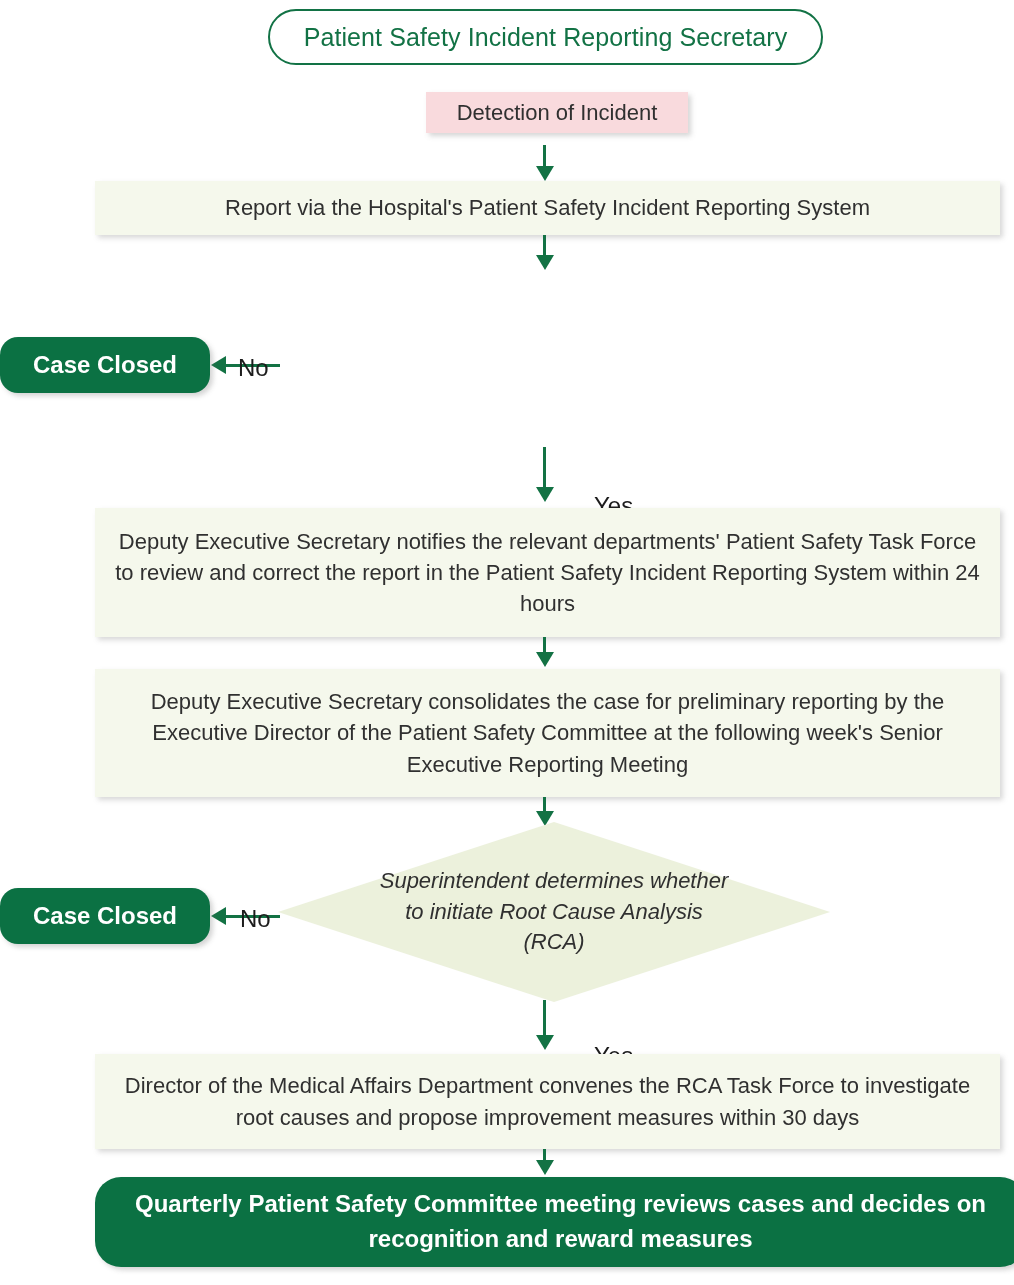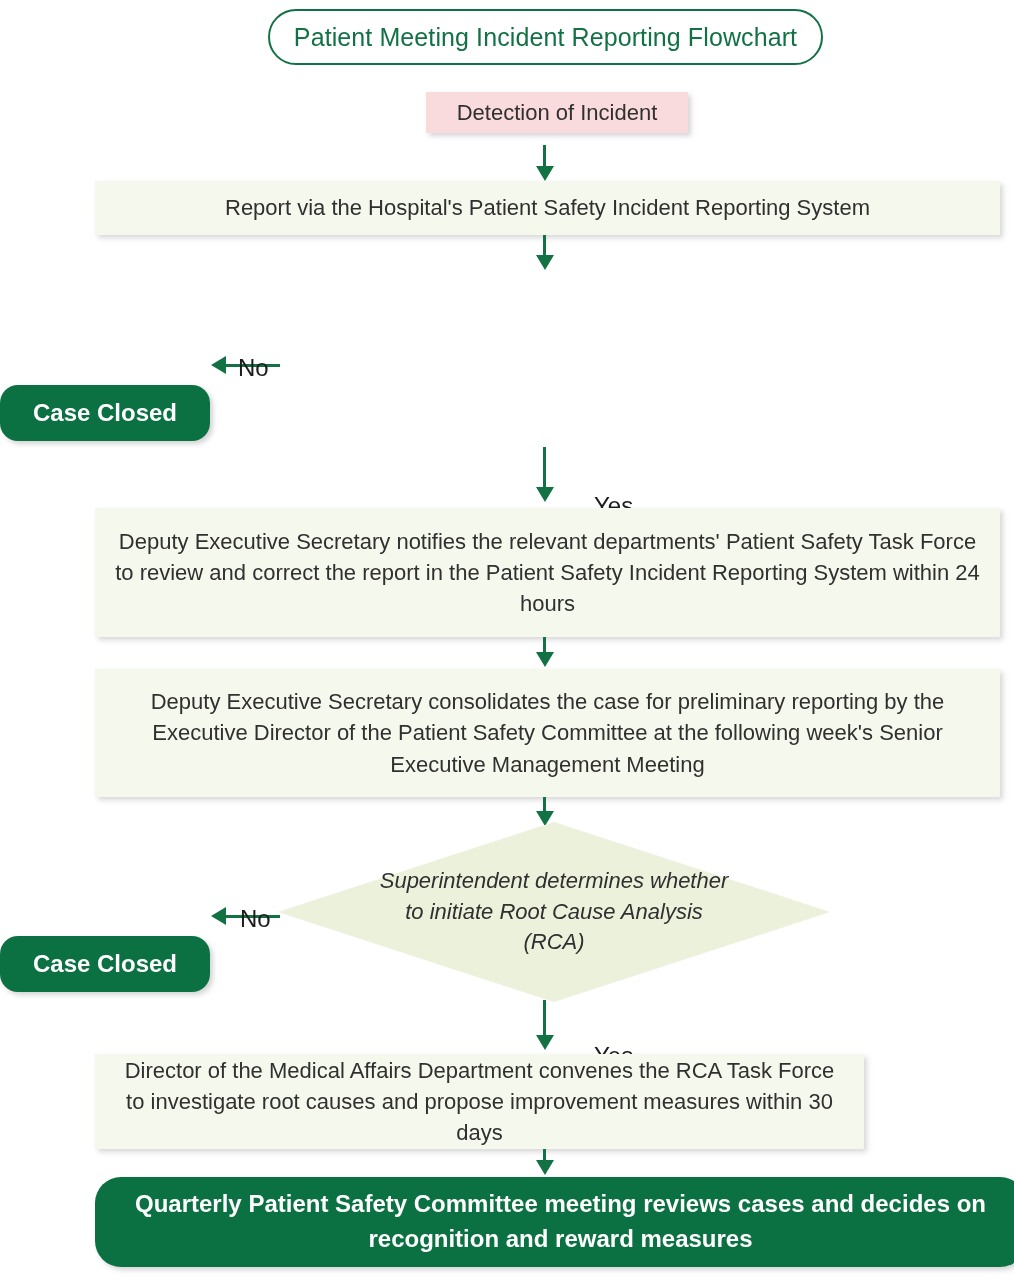--- a/index.html
+++ b/index.html
@@ -65,21 +65,21 @@
     color: #303030;
     font-size: 22px;
     line-height: 1.42;
     box-shadow: 3px 3px 5px rgba(120,120,120,0.28);
     padding: 6px 18px;
   }
 
   .proc-1 { left: 95px; top: 181px;  width: 905px; height: 54px; }
   .proc-2 { left: 95px; top: 508px;  width: 905px; height: 129px; }
   .proc-3 { left: 95px; top: 669px;  width: 905px; height: 128px; }
-  .proc-4 { left: 95px; top: 1054px; width: 769px; height: 95px; }
+  .proc-4 { left: 95px; top: 1054px; width: 905px; height: 95px; }
 
   
   .diamond-wrap {
     position: absolute;
     width: 552px;
     height: 180px;
   }
   .dia-1 { left: 278px; top: 267px; }
   .dia-2 { left: 278px; top: 822px; font-style: italic; }
 
@@ -109,21 +109,20 @@
     color: #ffffff;
     font-weight: bold;
     border-radius: 17px;
     box-shadow: 3px 3px 5px rgba(120,120,120,0.32);
   }
   .case-closed {
     width: 210px;
     height: 56px;
     font-size: 24px;
     border-radius: 18px;
-    margin-top: 48px;
   }
   .cc-1 { left: 0px; top: 337px; }
   .cc-2 { left: 0px; top: 888px; }
 
   .final-pill {
     left: 95px;
     top: 1177px;
     width: 931px;
     height: 90px;
     font-size: 24px;
@@ -166,21 +165,21 @@
     font-size: 24px;
     white-space: nowrap;
     margin-top: 26px;
   }
 </style>
 </head>
 <body>
 
 <div id="flow">
 
-  <div class="title-pill">Patient Meeting Incident Reporting Flowchart</div>
+  <div class="title-pill">Patient Safety Incident Reporting Secretary</div>
 
   <div class="node start-box">Detection of Incident</div>
 
   <div class="conn v-line" style="left:543px; top:145px; height:22px;"></div>
   <div class="arrow-down" style="left:536px; top:166px;"></div>
 
   <div class="node process proc-1">Report via the Hospital's Patient Safety Incident Reporting System</div>
 
   <div class="conn v-line" style="left:543px; top:235px; height:22px;"></div>
   <div class="arrow-down" style="left:536px; top:255px;"></div>
@@ -194,21 +193,21 @@
 
   <div class="conn v-line" style="left:543px; top:447px; height:42px;"></div>
   <div class="arrow-down" style="left:536px; top:487px;"></div>
   <div class="edge-label" style="left:594px; top:466px;">Yes</div>
 
   <div class="node process proc-2">Deputy Executive Secretary notifies the relevant departments' Patient Safety Task Force to review and correct the report in the Patient Safety Incident Reporting System within 24 hours</div>
 
   <div class="conn v-line" style="left:543px; top:637px; height:18px;"></div>
   <div class="arrow-down" style="left:536px; top:652px;"></div>
 
-  <div class="node process proc-3">Deputy Executive Secretary consolidates the case for preliminary reporting by the Executive Director of the Patient Safety Committee at the following week's Senior Executive Management Meeting</div>
+  <div class="node process proc-3">Deputy Executive Secretary consolidates the case for preliminary reporting by the Executive Director of the Patient Safety Committee at the following week's Senior Executive Reporting Meeting</div>
 
   <div class="conn v-line" style="left:543px; top:797px; height:18px;"></div>
   <div class="arrow-down" style="left:536px; top:811px;"></div>
 
   <div class="diamond-wrap dia-2">
     <div class="diamond-shape"></div>
     <div class="diamond-label">Superintendent determines whether to initiate Root Cause Analysis (RCA)</div>
   </div>
 
   <div class="conn h-line" style="left:225px; top:915px; width:55px;"></div>

